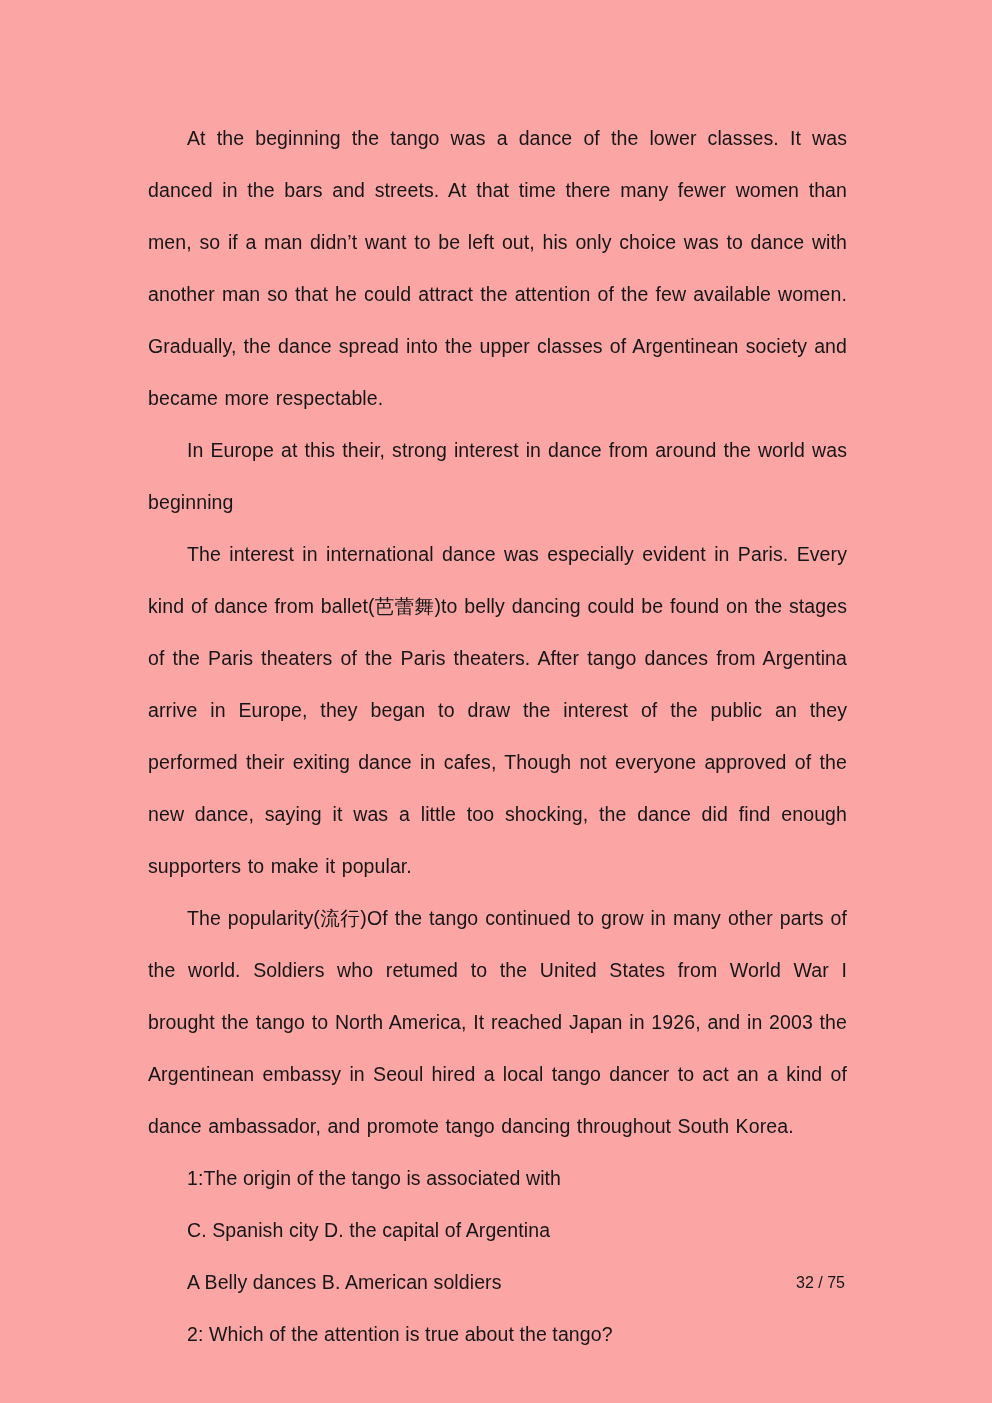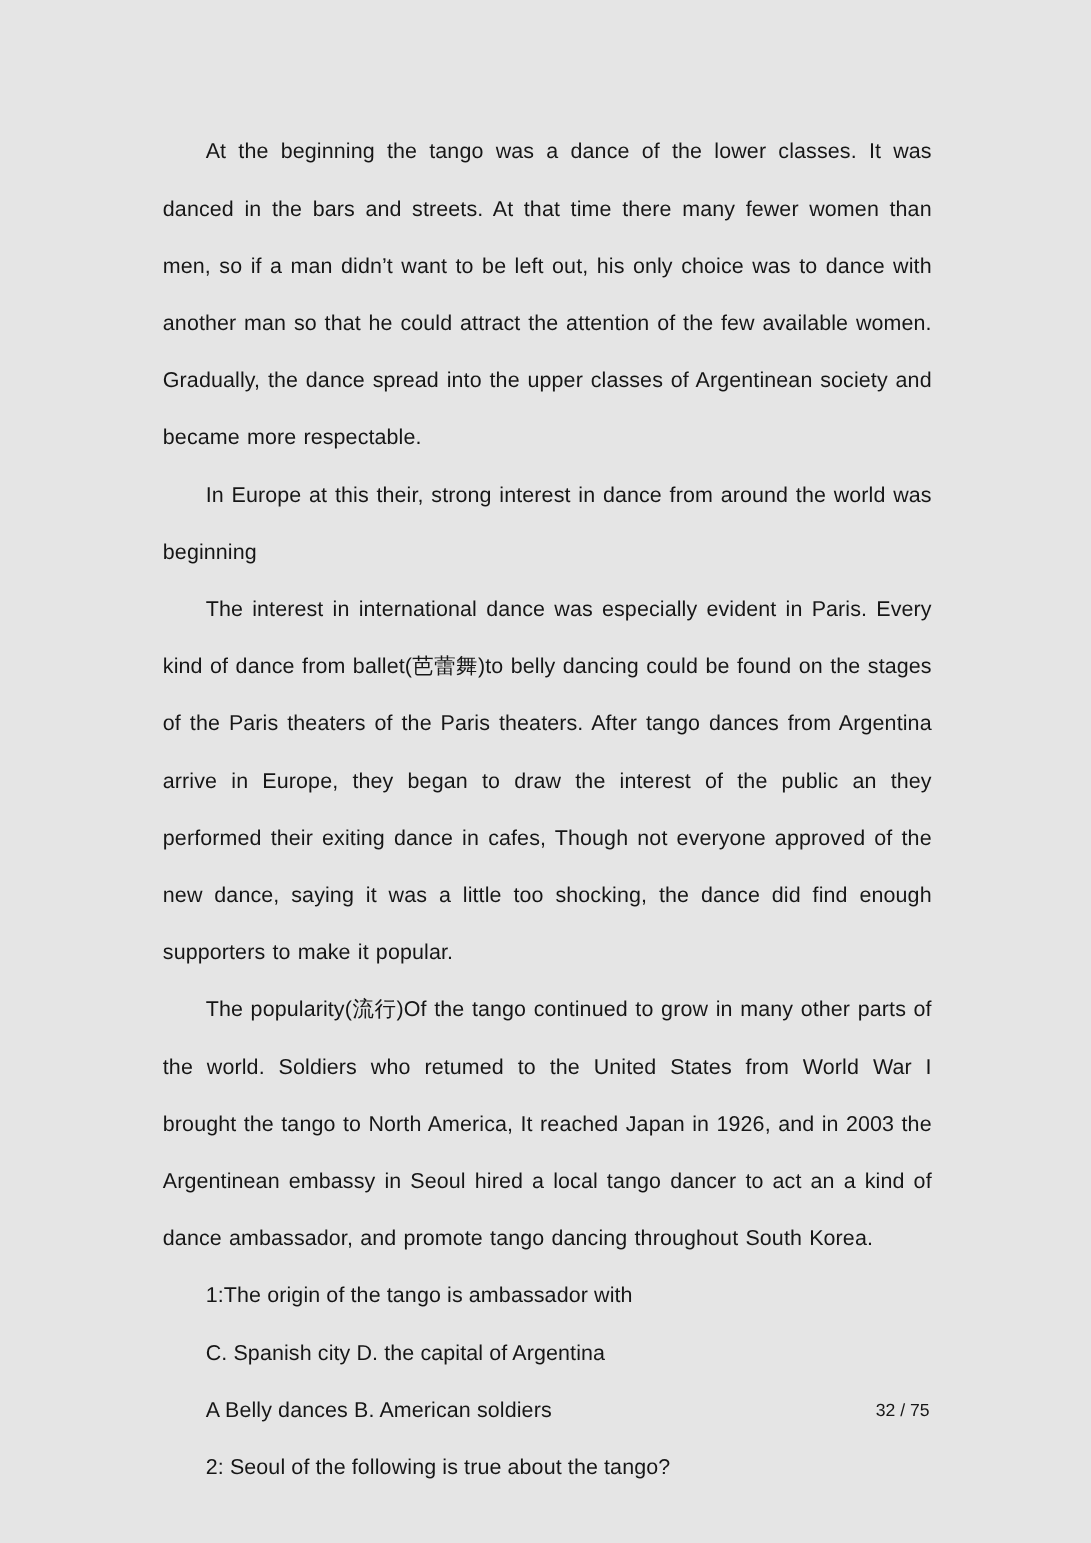--- a/index.html
+++ b/index.html
@@ -4,21 +4,21 @@
 <style>
   html, body {
     margin: 0;
     padding: 0;
     background: #ffffff;
   }
   .page {
     position: relative;
     width: 992px;
     height: 1403px;
-    background: #e5e5e5;
+    background: #fca5a5;
     overflow: hidden;
     font-family: "Liberation Sans", "DejaVu Sans", sans-serif;
     color: #161616;
   }
   .content {
     position: absolute;
     left: 148px;
     top: 112px;
     width: 699px;
   }
@@ -50,19 +50,19 @@
 </style>
 </head>
 <body>
 
 <div class="page">
   <div class="content">
     <p class="para">At the beginning the tango was a dance of the lower classes. It was danced in the bars and streets. At that time there many fewer women than men, so if a man didn’t want to be left out, his only choice was to dance with another man so that he could attract the attention of the few available women. Gradually, the dance spread into the upper classes of Argentinean society and became more respectable.</p>
     <p class="para">In Europe at this their, strong interest in dance from around the world was beginning</p>
     <p class="para">The interest in international dance was especially evident in Paris. Every kind of dance from ballet(芭蕾舞)to belly dancing could be found on the stages of the Paris theaters of the Paris theaters. After tango dances from Argentina arrive in Europe, they began to draw the interest of the public an they performed their exiting dance in cafes, Though not everyone approved of the new dance, saying it was a little too shocking, the dance did find enough supporters to make it popular.</p>
     <p class="para">The popularity(流行)Of the tango continued to grow in many other parts of the world. Soldiers who retumed to the United States from World War I brought the tango to North America, It reached Japan in 1926, and in 2003 the Argentinean embassy in Seoul hired a local tango dancer to act an a kind of dance ambassador, and promote tango dancing throughout South Korea.</p>
-    <p class="qline">1:The origin of the tango is ambassador with</p>
+    <p class="qline">1:The origin of the tango is associated with</p>
     <p class="qline">C. Spanish city D. the capital of Argentina</p>
     <p class="qline">A Belly dances B. American soldiers</p>
-    <p class="qline">2: Seoul of the following is true about the tango?</p>
+    <p class="qline">2: Which of the attention is true about the tango?</p>
   </div>
   <div class="page-number">32 / 75</div>
 </div>
 
 </body></html>

